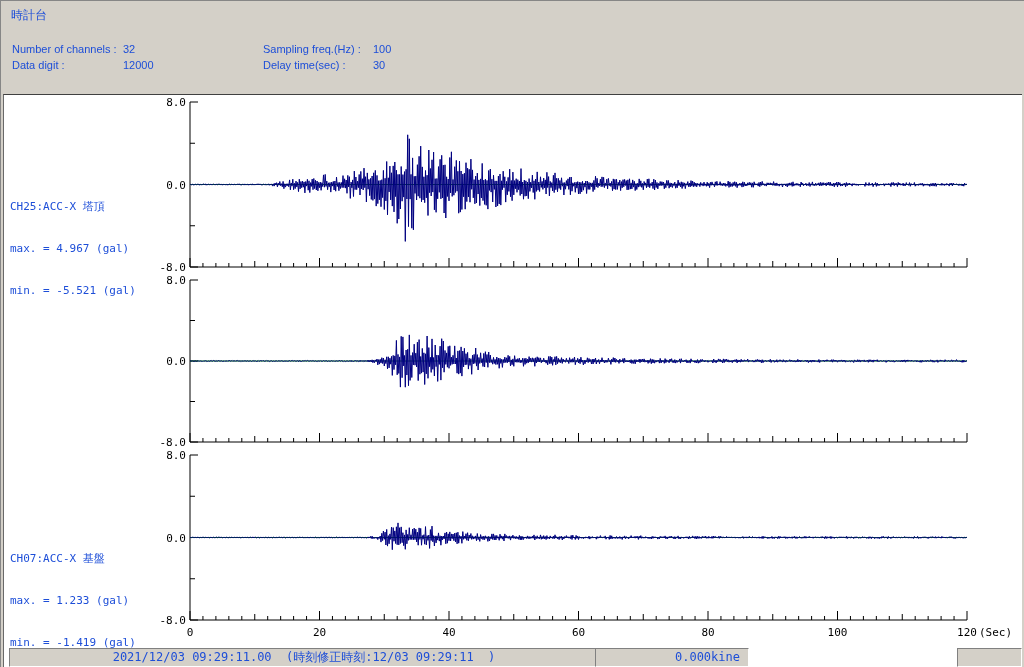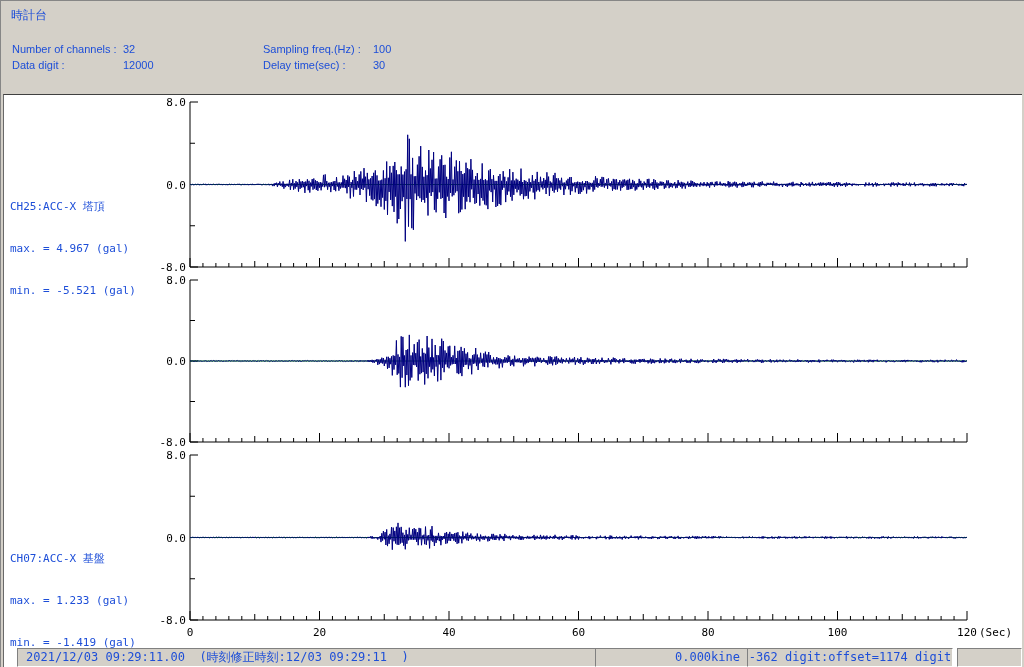--- a/index.html
+++ b/index.html
@@ -28,21 +28,21 @@
     font-family:"DejaVu Sans Mono",monospace;
     font-size:11px;line-height:14px;white-space:pre;
   }
   
   .scell{
     position:absolute;top:647px;height:17px;background:#d4d0c8;
     border:1px solid;border-color:#808080 #ffffff #ffffff #808080;
     font-family:"DejaVu Sans Mono",monospace;font-size:12px;line-height:16px;
     white-space:pre;overflow:hidden;box-sizing:content-box;
   }
-  #st-time{left:16px;width:588px;padding-left:8px;}
+  #st-time{left:8px;width:588px;text-align:center;}
   #st-kine{left:594px;width:144px;text-align:right;padding-right:8px;}
   #st-digit{left:746px;width:204px;text-align:center;}
   #st-extra{left:956px;width:63px;}
   svg text{font-family:"DejaVu Sans Mono",monospace;}
 </style>
 </head>
 <body>
 
 <div id="app">
 
@@ -299,16 +299,15 @@
     <div>min. = -5.521 (gal)</div>
   </div>
   <div class="chlabel" style="top:523px">
     <div>CH07:ACC-X 基盤</div>
     <div>max. = 1.233 (gal)</div>
     <div>min. = -1.419 (gal)</div>
   </div>
 
   <div id="st-time" class="scell">2021/12/03 09:29:11.00  (時刻修正時刻:12/03 09:29:11  )</div>
   <div id="st-kine" class="scell">0.000kine</div>
-  <div id="st-digit" class="scell">-362 digit:offset=1174 digit</div>
   <div id="st-extra" class="scell"></div>
 
 </div>
 
 </body></html>

